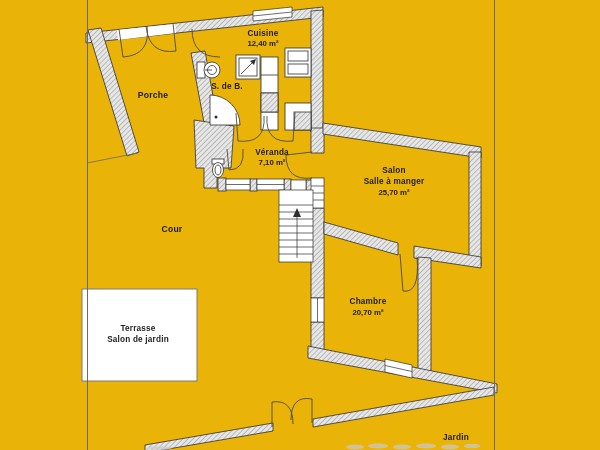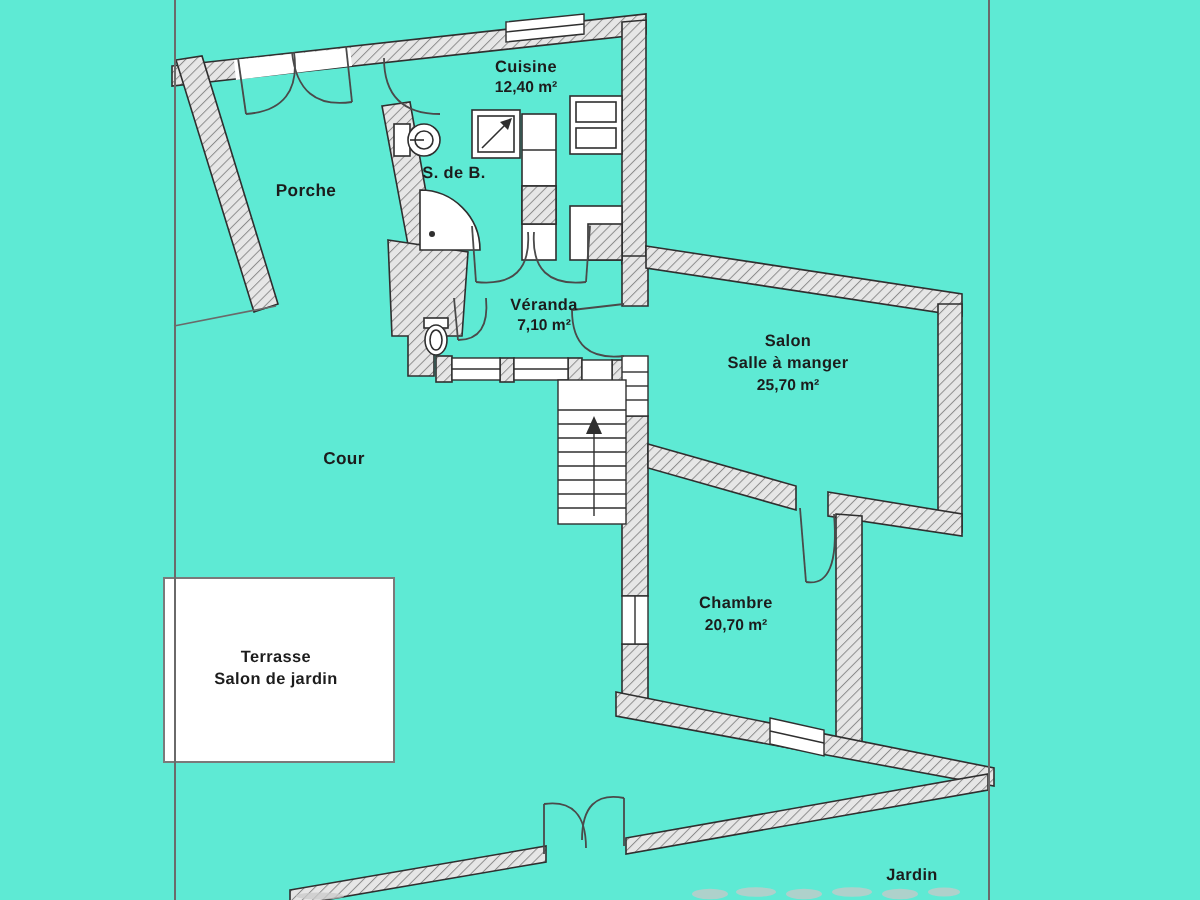--- a/index.html
+++ b/index.html
@@ -1,16 +1,16 @@
 <!DOCTYPE html>
 <html><head>
 <meta charset="utf-8">
 <style>
   html,body{margin:0;padding:0;background:#ffffff;width:600px;height:450px;overflow:hidden;}
-  .plan-wrap{width:600px;height:450px;position:relative;background:#5eead4;text-decoration:underline;}
+  .plan-wrap{width:600px;height:450px;position:relative;background:#eab308;text-decoration:underline;}
   svg{display:block;}
   text{font-family:"Liberation Sans",sans-serif;font-weight:700;fill:#1c1c1c;}
   .room-name{font-size:8.2px;letter-spacing:.2px;}
   .room-area{font-size:7.8px;}
   .big{font-size:8.6px;}
 </style>
 </head>
 <body>
 
 <div class="plan-wrap">

